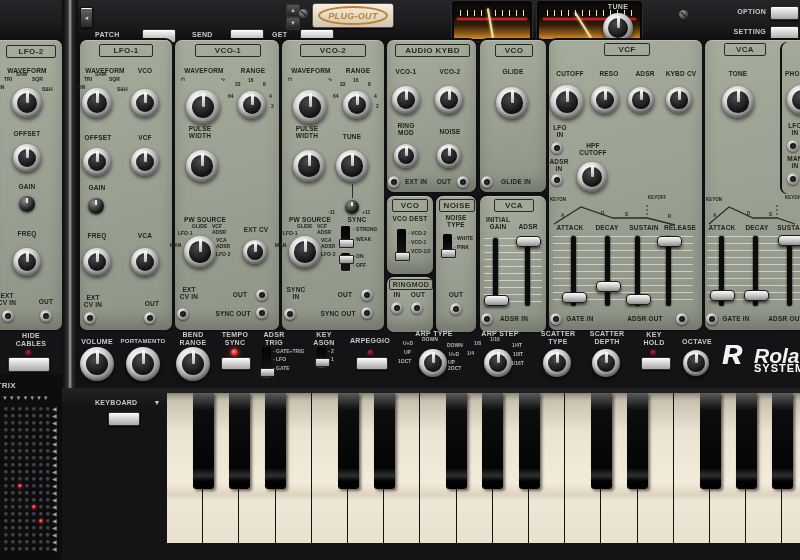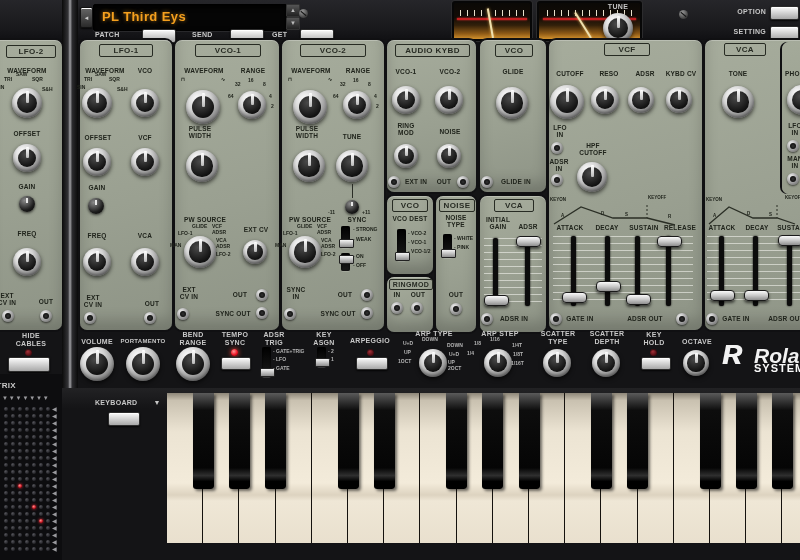--- a/index.html
+++ b/index.html
@@ -96,26 +96,26 @@
        text-shadow:1px 0 0 #f2f2f2}
   .brand-n{position:absolute;color:#f2f2f2;font-weight:bold;font-style:italic;font-size:21px;line-height:1;white-space:nowrap}
   .brand-m{position:absolute;color:#fafafa;font-weight:bold;font-size:11px;letter-spacing:1px;white-space:nowrap}
   .env{position:absolute}
 </style>
 </head>
 <body>
 
 <div id="hdr" class="abs">
   <div class="pbtn" style="left:80px;top:7px;width:11px;height:19px;background:linear-gradient(#666,#2a2a2a);border-color:#111;color:#ccc;font-size:7px;text-align:center;line-height:19px">◂</div>
-  <div class="lcd" style="left:93px;top:4px;width:192px;height:25px">
-    <div class="lcd-text">PL Third Eys</div>
-  </div>
   <div class="spin" style="left:286px;top:4px">▲</div>
   <div class="spin" style="left:286px;top:17px">▼</div>
   <div class="screw" style="left:299px;top:9px"></div>
+  <div class="plug" style="left:312px;top:3px;width:80px;height:23px">
+    <div class="plug-oval">PLUG-OUT</div>
+  </div>
   <div class="ll" style="left:95px;top:31px;width:44px;text-align:left">PATCH</div>
   <div class="pbtn" style="left:142px;top:29px;width:32px;height:12px"></div>
   <div class="ll" style="left:192px;top:31px;width:36px;text-align:left">SEND</div>
   <div class="pbtn" style="left:230px;top:29px;width:32px;height:12px"></div>
   <div class="ll" style="left:272px;top:31px;width:26px;text-align:left">GET</div>
   <div class="pbtn" style="left:300px;top:29px;width:32px;height:12px"></div>
   <div class="vu" style="left:452px;top:1px;width:76px;height:36px">
     <div class="vu-ticks"></div>
     <div class="vu-red"></div>
     <div class="vu-needle" style="transform:rotate(-10deg)"></div>

